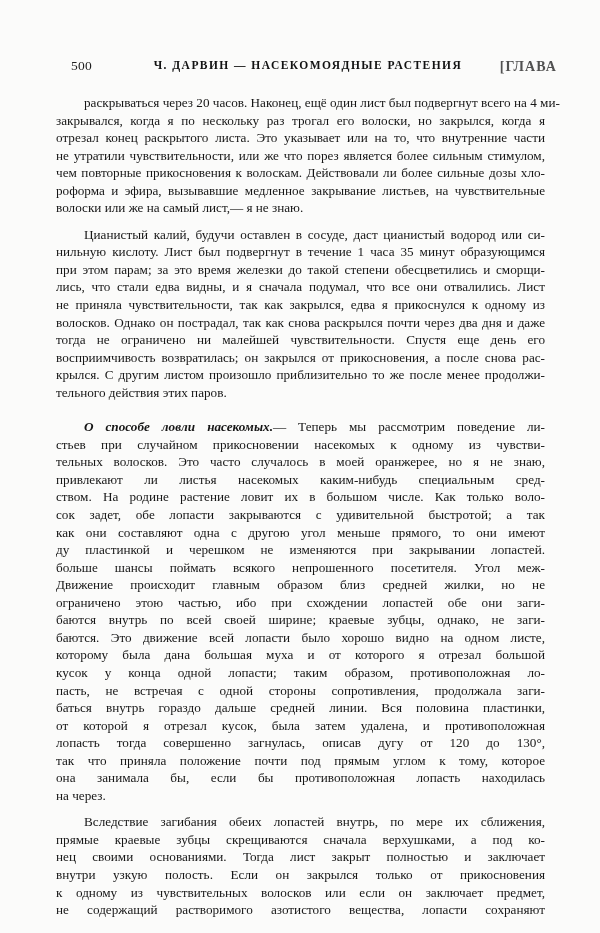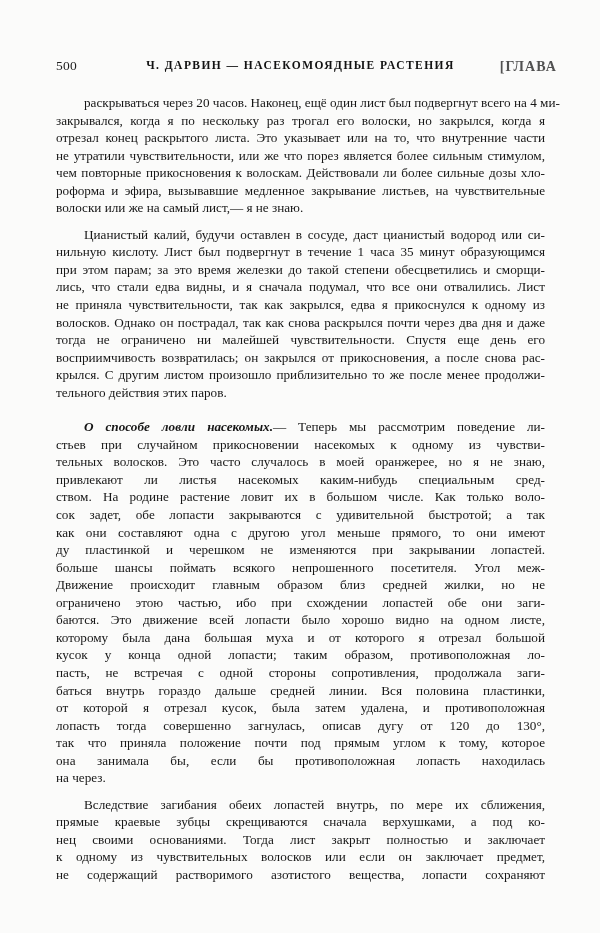--- a/index.html
+++ b/index.html
@@ -26,20 +26,21 @@
     left: 56px;
     top: 52px;
     width: 489px;
   }
 
   
   .running-head {
     position: relative;
     height: 30px;
     margin-bottom: 12px;
+    margin-left: 15px;
   }
   .folio {
     position: absolute;
     left: 0;
     top: 6px;
     font-size: 13.5px;
     letter-spacing: .2px;
     color: #1f1f1f;
   }
   .head-title {
@@ -147,38 +148,40 @@
         <span class="tl">стьев при случайном прикосновении насекомых к одному из чувстви-</span>
         <span class="tl">тельных волосков. Это часто случалось в моей оранжерее, но я не знаю,</span>
         <span class="tl">привлекают ли листья насекомых каким-нибудь специальным сред-</span>
         <span class="tl">ством. На родине растение ловит их в большом числе. Как только воло-</span>
         <span class="tl">сок задет, обе лопасти закрываются с  удивительной быстротой; а так</span>
         <span class="tl">как они составляют одна с другою угол меньше прямого, то они имеют</span>
         <span class="tl">ду пластинкой и черешком не изменяются при закрывании лопастей.</span>
         <span class="tl">больше шансы поймать всякого непрошенного посетителя. Угол меж-</span>
         <span class="tl">Движение происходит главным образом близ средней жилки, но не</span>
         <span class="tl">ограничено этою частью, ибо при схождении лопастей обе они заги-</span>
+        <span class="tl">баются внутрь по всей своей ширине; краевые зубцы, однако, не заги-</span>
         <span class="tl">баются. Это движение всей лопасти было хорошо видно на одном листе,</span>
         <span class="tl">которому была дана большая муха и от которого я отрезал большой</span>
         <span class="tl">кусок у конца одной лопасти; таким образом, противоположная ло-</span>
         <span class="tl">пасть, не встречая с одной стороны сопротивления, продолжала заги-</span>
         <span class="tl">баться внутрь гораздо дальше средней линии. Вся половина пластинки,</span>
         <span class="tl">от которой я отрезал кусок, была затем удалена, и противоположная</span>
         <span class="tl">лопасть тогда совершенно загнулась, описав дугу от 120 до 130°,</span>
         <span class="tl">так что приняла положение почти под прямым углом к тому, которое</span>
         <span class="tl">она занимала бы, если бы противоположная лопасть находилась</span>
         <span class="tl last">на через.</span>
       </div>
 
       <div class="gap-small"></div>
 
       <div>
         <span class="tl indent">Вследствие загибания обеих лопастей внутрь, по мере их сближения,</span>
         <span class="tl">прямые краевые зубцы скрещиваются сначала верхушками, а под ко-</span>
         <span class="tl">нец своими основаниями. Тогда лист закрыт полностью и заключает</span>
+        <span class="tl">внутри узкую полость. Если он закрылся только от прикосновения</span>
         <span class="tl">к одному из чувствительных волосков  или если он заключает предмет,</span>
         <span class="tl">не содержащий растворимого азотистого вещества, лопасти сохраняют</span>
 
       </div>
 
     </div>
   </div>
 </div>
 
 </body></html>

